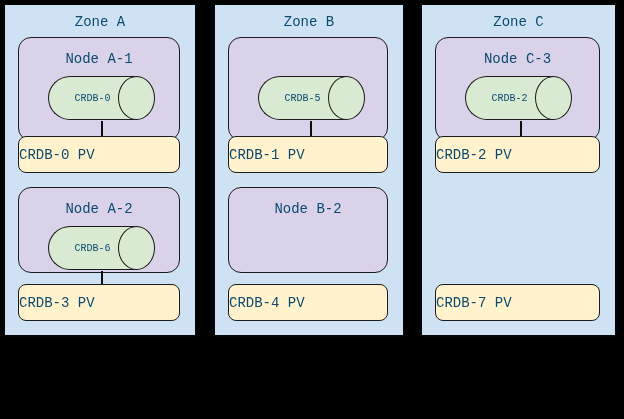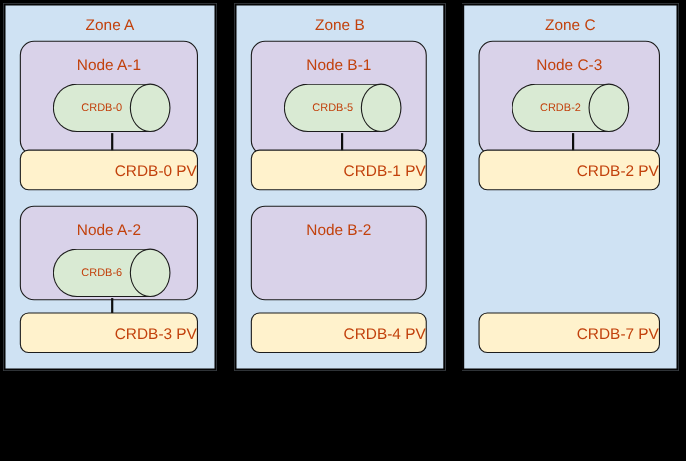--- a/index.html
+++ b/index.html
@@ -1,22 +1,22 @@
 <!DOCTYPE html>
 <html><head>
 <meta charset="utf-8">
 <style>
   html, body { margin: 0; padding: 0; background: #000; }
   .canvas {
     position: relative;
     width: 624px;
     height: 419px;
     background: #000;
-    font-family: Liberation Sans, sans-serif;
-    color: #c2410c;
+    font-family: Liberation Mono, monospace;
+    color: #0c4a6e;
     overflow: hidden;
   }
   .zone {
     position: absolute;
     top: 3px;
     height: 334px;
     background: #cfe2f3;
     border: 2px solid #050505;
     box-sizing: border-box;
   }
@@ -92,21 +92,21 @@
   .pv {
     position: absolute;
     left: 13px; right: 15px;
     height: 37px;
     background: #fff2cc;
     border: 1.5px solid #1c1c1c;
     border-radius: 8px;
     box-sizing: border-box;
     display: flex;
     align-items: center;
-    justify-content: flex-end;
+    justify-content: flex-start;
     font-size: 14px;
   }
   .pv-1 { top: 131px; }
   .pv-2 { top: 279px; }
 </style>
 </head>
 <body>
 
 <div class="canvas">
 
@@ -137,21 +137,20 @@
     <div class="connector connector-2"></div>
     <div class="pv pv-2">
       <span>CRDB-3 PV</span>
     </div>
   </div>
 
   <div class="zone zone-b">
     <div class="zone-label">Zone B</div>
 
     <div class="node node-1">
-      <div class="node-label">Node B-1</div>
       <div class="pod">
         <div class="pod-body"></div>
         <div class="pod-cap"></div>
         <div class="pod-label">CRDB-5</div>
       </div>
     </div>
     <div class="connector connector-1"></div>
     <div class="pv pv-1">
       <span>CRDB-1 PV</span>
     </div>

